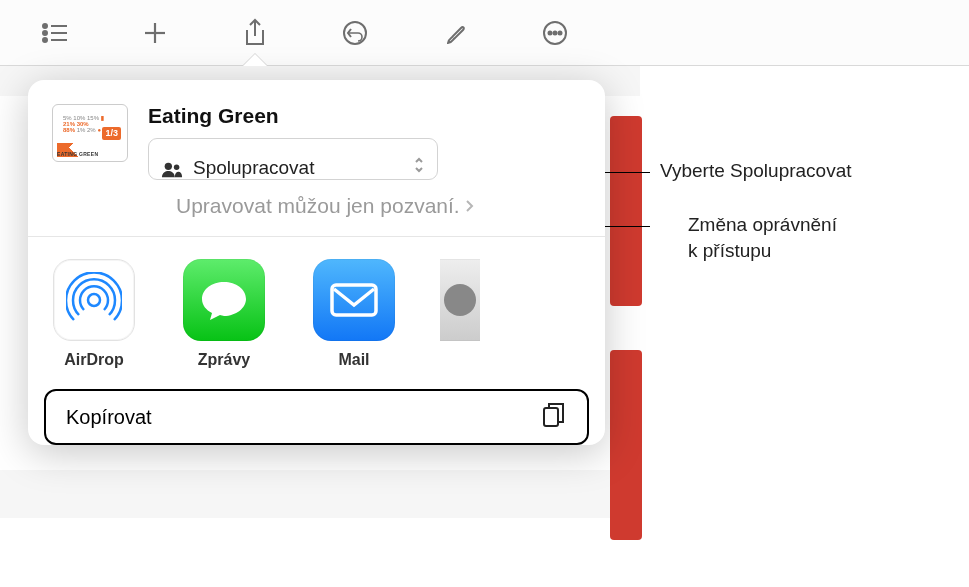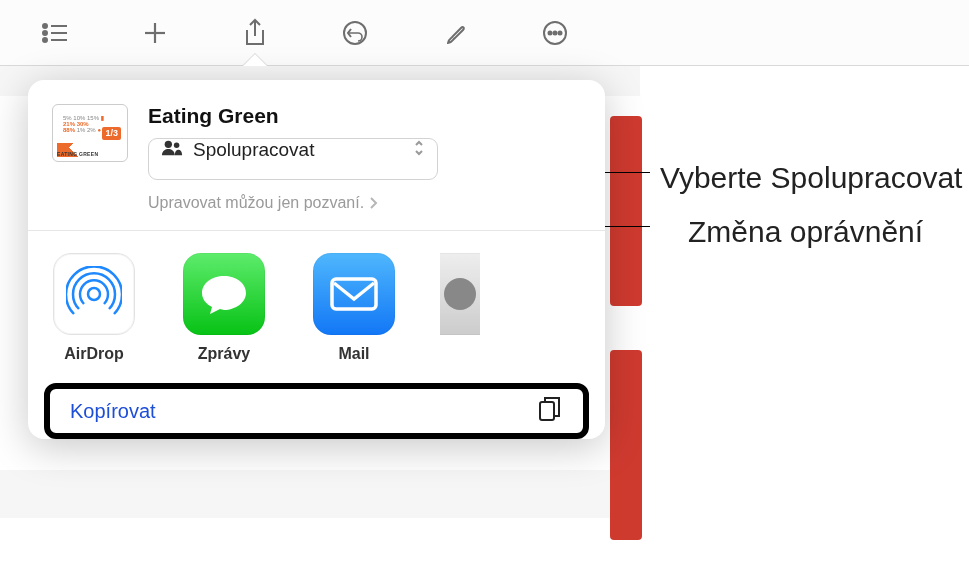--- a/index.html
+++ b/index.html
@@ -78,37 +78,38 @@
   }
   .thumb .orange { color:#ec6a2b; font-weight:700;}
   .thumb .mtn {
     position:absolute; bottom:4px; left:4px; right:30px; height:14px;
     background: linear-gradient(135deg,#ec6a2b 30%, transparent 30%),
                 linear-gradient(45deg,#ec6a2b 40%, transparent 40%);
   }
   .ss-headcol { flex:1; }
   .ss-title { font-size:21px; font-weight:600; color:#111; margin-bottom:10px;}
   .collab-btn {
-    display:flex; align-items:flex-start;
+    display:flex; align-items:flex-end;
     width:290px; height:42px;
     border:1px solid #d3d3d3;
     border-radius:9px;
     background:#fff;
     padding:0 12px;
     font-size:19px;
     color:#222;
     gap:10px;
   }
   .collab-btn .dd { margin-left:auto; color:#888; }
   .perm-row {
     display:flex; align-items:center;
     margin-top:14px;
-    font-size:16px;
+    font-size:21px;
     color:#9a9a9a;
     gap:4px;
+    margin-left:28px;
   }
   .ss-apps {
     display:flex;
     padding:22px 22px 8px 22px;
     gap:42px;
     overflow:hidden;
   }
   .app {
     display:flex; flex-direction:column; align-items:center;
     width:88px;
@@ -128,32 +129,32 @@
   .ai-notes { background:#fff; border:1px solid #e4e4e4; overflow:hidden; flex-direction:column;}
   .ai-notes .nhead{height:24px; width:100%; background:linear-gradient(#ffe066,#ffcc33); border-bottom:1px solid #e8b93e;}
   .ai-generic { background:linear-gradient(#eee,#ccc);}
   .app-partial { width:40px; overflow:hidden;}
   .app-partial .app-icon{width:82px;}
   .ss-actions {
     padding:12px 16px 0 16px;
   }
   .action-row {
     background:#fff;
-    border:6px solid #000000;
+    border:2px solid #000000;
     border-radius:12px;
     height:56px;
     display:flex; align-items:center;
     padding:0 20px;
     font-size:20px;
-    color:#1d4ed8;
+    color:#000000;
   }
   .action-row .copy-ic { margin-left:auto; color:#333;}
   .callout {
     position:absolute;
-    font-size:30px;
+    font-size:19px;
     color:#222;
     line-height:1.35;
   }
   .callout-line {
     position:absolute;
     height:1px;
     background:#000;
   }
   .cap {
     position:absolute; width:6px; height:6px; border:1px solid #000; border-radius:50%; background:#fff;
@@ -301,14 +302,14 @@
   </div>
 </div>
 
 <div class="cap" style="left:467px; top:172px;"></div>
 <div class="callout-line" style="left:470px; top:172px; width:180px;"></div>
 <div class="callout" style="left:660px; top:158px;">Vyberte Spolupracovat</div>
 
 <div class="cap" style="left:475px; top:226px;"></div>
 <div class="callout-line" style="left:478px; top:226px; width:172px;"></div>
 <div class="callout" style="left:688px; top:212px;">
-  <span>Změna oprávnění</span><br>
+  <span>Změna oprávnění</span><br><span>k přístupu</span>
 </div>
 
 </body></html>

